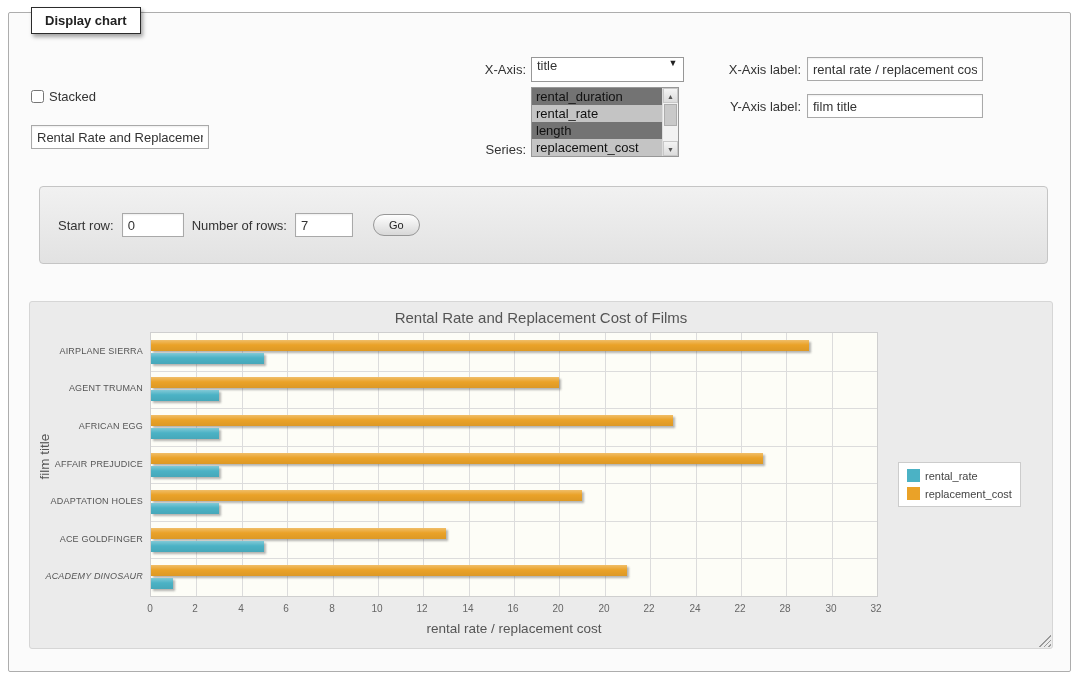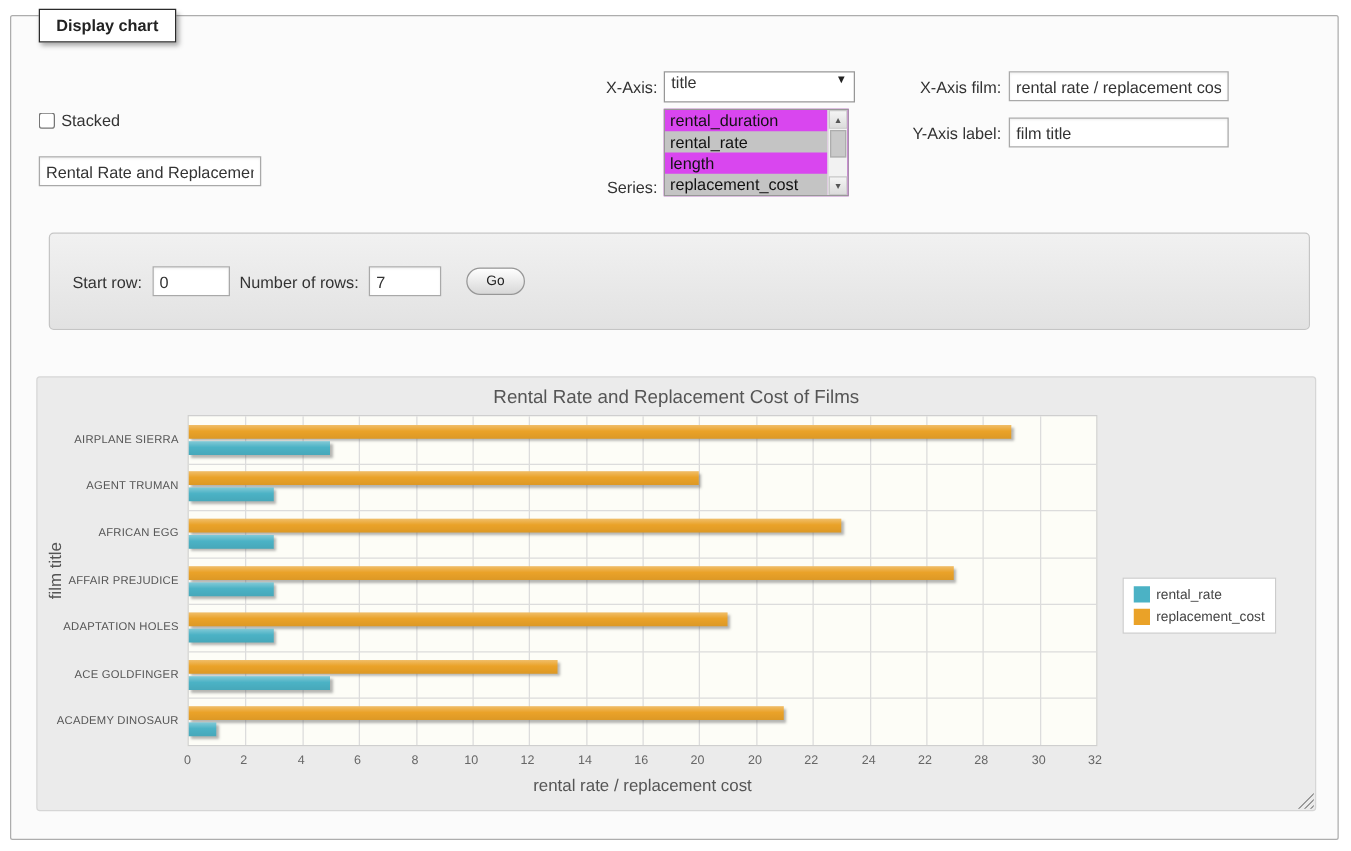--- a/index.html
+++ b/index.html
@@ -21,21 +21,21 @@
   .label-right { position:absolute; text-align:right; color:#333; white-space:nowrap; }
   .xaxis-text   { left:462px; top:49px;  width:55px; }
   .series-text  { left:450px; top:129px; width:67px; }
   .xlabel-text  { left:700px; top:49px;  width:92px; }
   .ylabel-text  { left:700px; top:86px;  width:92px; }
 
   .select-box { position:absolute; left:522px; top:44px; width:153px; height:25px; background:#fff; border:1px solid #979797; display:flex; cursor:default; }
   .select-value { flex:1; padding-left:5px; }
   .select-arrow { width:20px; text-align:center; font-size:9px; color:#222; }
 
-  .series-box { position:absolute; left:522px; top:74px; width:148px; height:70px; background:#d946ef; border:1px solid #979797; overflow:hidden; }
+  .series-box { position:absolute; left:522px; top:74px; width:148px; height:70px; background:#737373; border:1px solid #979797; overflow:hidden; }
   .series-options { position:absolute; left:0; top:0; right:16px; bottom:0; }
   .series-option { height:17px; line-height:17px; padding-left:4px; font-size:13px; white-space:nowrap; color:#111; }
   .series-option.selected { background:#c4c4c4; }
   .series-scrollbar { position:absolute; right:0; top:0; width:16px; height:100%; background:#f2f2f2; border-left:1px solid #ddd; }
   .scroll-btn { position:absolute; left:0; width:100%; height:15px; background:linear-gradient(#f4f4f4,#dcdcdc); color:#555; font-size:7px; text-align:center; line-height:15px; border:1px solid #c8c8c8; }
   .scroll-up { top:0; } .scroll-down { bottom:0; }
   .scroll-thumb { position:absolute; left:1px; right:1px; top:16px; height:22px; background:#c9c9c9; border:1px solid #adadad; }
 
   .xlabel-input { position:absolute; left:798px; top:44px; width:176px; }
   .ylabel-input { position:absolute; left:798px; top:81px; width:176px; }
@@ -102,21 +102,21 @@
           <div class="series-option">length</div>
           <div class="series-option selected">replacement_cost</div>
         </div>
       <div class="series-scrollbar">
         <div class="scroll-btn scroll-up">▲</div>
         <div class="scroll-thumb"></div>
         <div class="scroll-btn scroll-down">▼</div>
       </div>
     </div>
 
-    <span class="label-right xlabel-text">X-Axis film:</span>
+    <span class="label-right xlabel-text">X-Axis label:</span>
     <input class="text-input xlabel-input" value="rental rate / replacement cost" style="">
 
     <span class="label-right ylabel-text">Y-Axis label:</span>
     <input class="text-input ylabel-input" value="film title" style="">
 
     <div class="subpanel">
       <span>Start row:</span>
       <input class="text-input start-row-input" value="0" style="">
       <span>Number of rows:</span>
       <input class="text-input num-rows-input" value="7" style="">
@@ -126,21 +126,21 @@
     <div class="chart-panel">
       <div class="chart-title">Rental Rate and Replacement Cost of Films</div>
       <div class="y-axis-title">film title</div>
       <div class="cat-labels">
           <div class="cat-label" style="top: 19px;">AIRPLANE SIERRA</div>
           <div class="cat-label" style="top: 56px; margin-left: 12px;">AGENT TRUMAN</div>
           <div class="cat-label" style="top: 94px;">AFRICAN EGG</div>
           <div class="cat-label" style="top: 132px;">AFFAIR PREJUDICE</div>
           <div class="cat-label" style="top: 169px;">ADAPTATION HOLES</div>
           <div class="cat-label" style="top: 207px;">ACE GOLDFINGER</div>
-          <div class="cat-label" style="top: 244px;">ACADEMY DINOSAUR</div>
+          <div class="cat-label" style="top: 244px; font-style: italic;">ACADEMY DINOSAUR</div>
         </div>
       <div class="plot-area">
           <div class="vgrid" style="left: 45px;"></div>
           <div class="vgrid" style="left: 91px;"></div>
           <div class="vgrid" style="left: 136px;"></div>
           <div class="vgrid" style="left: 182px;"></div>
           <div class="vgrid" style="left: 227px;"></div>
           <div class="vgrid" style="left: 272px;"></div>
           <div class="vgrid" style="left: 318px;"></div>
           <div class="vgrid" style="left: 363px;"></div>

